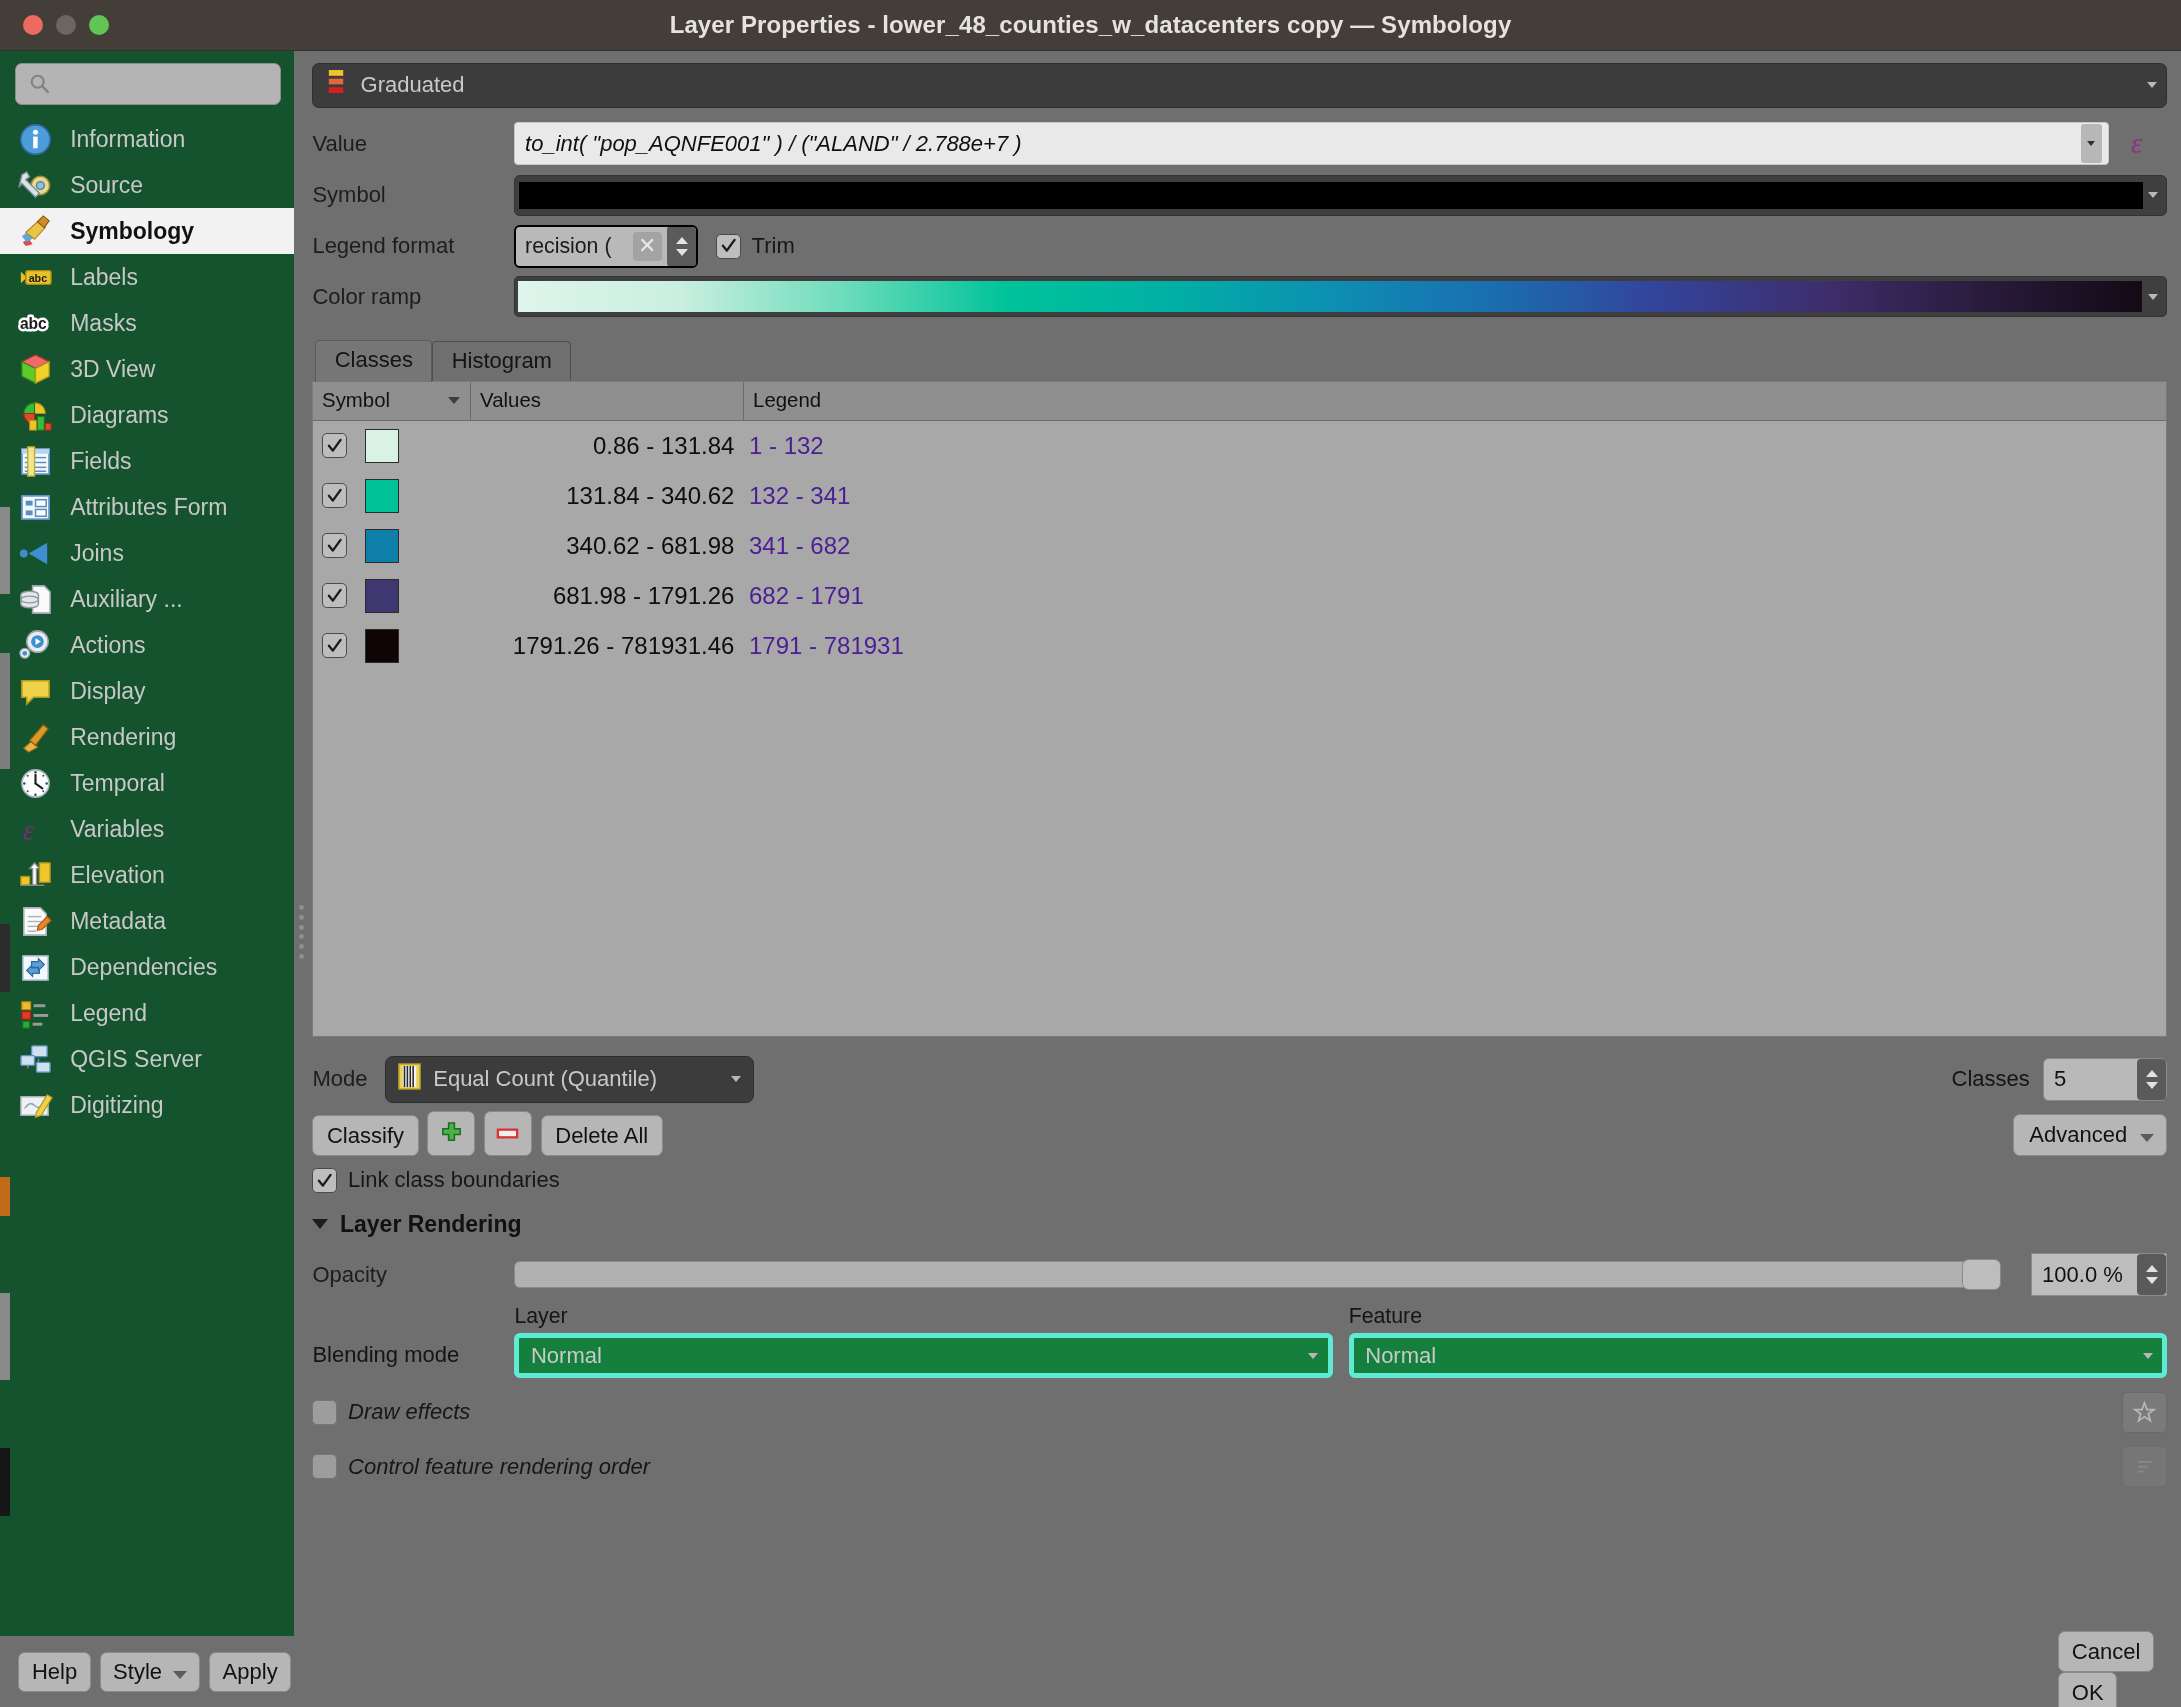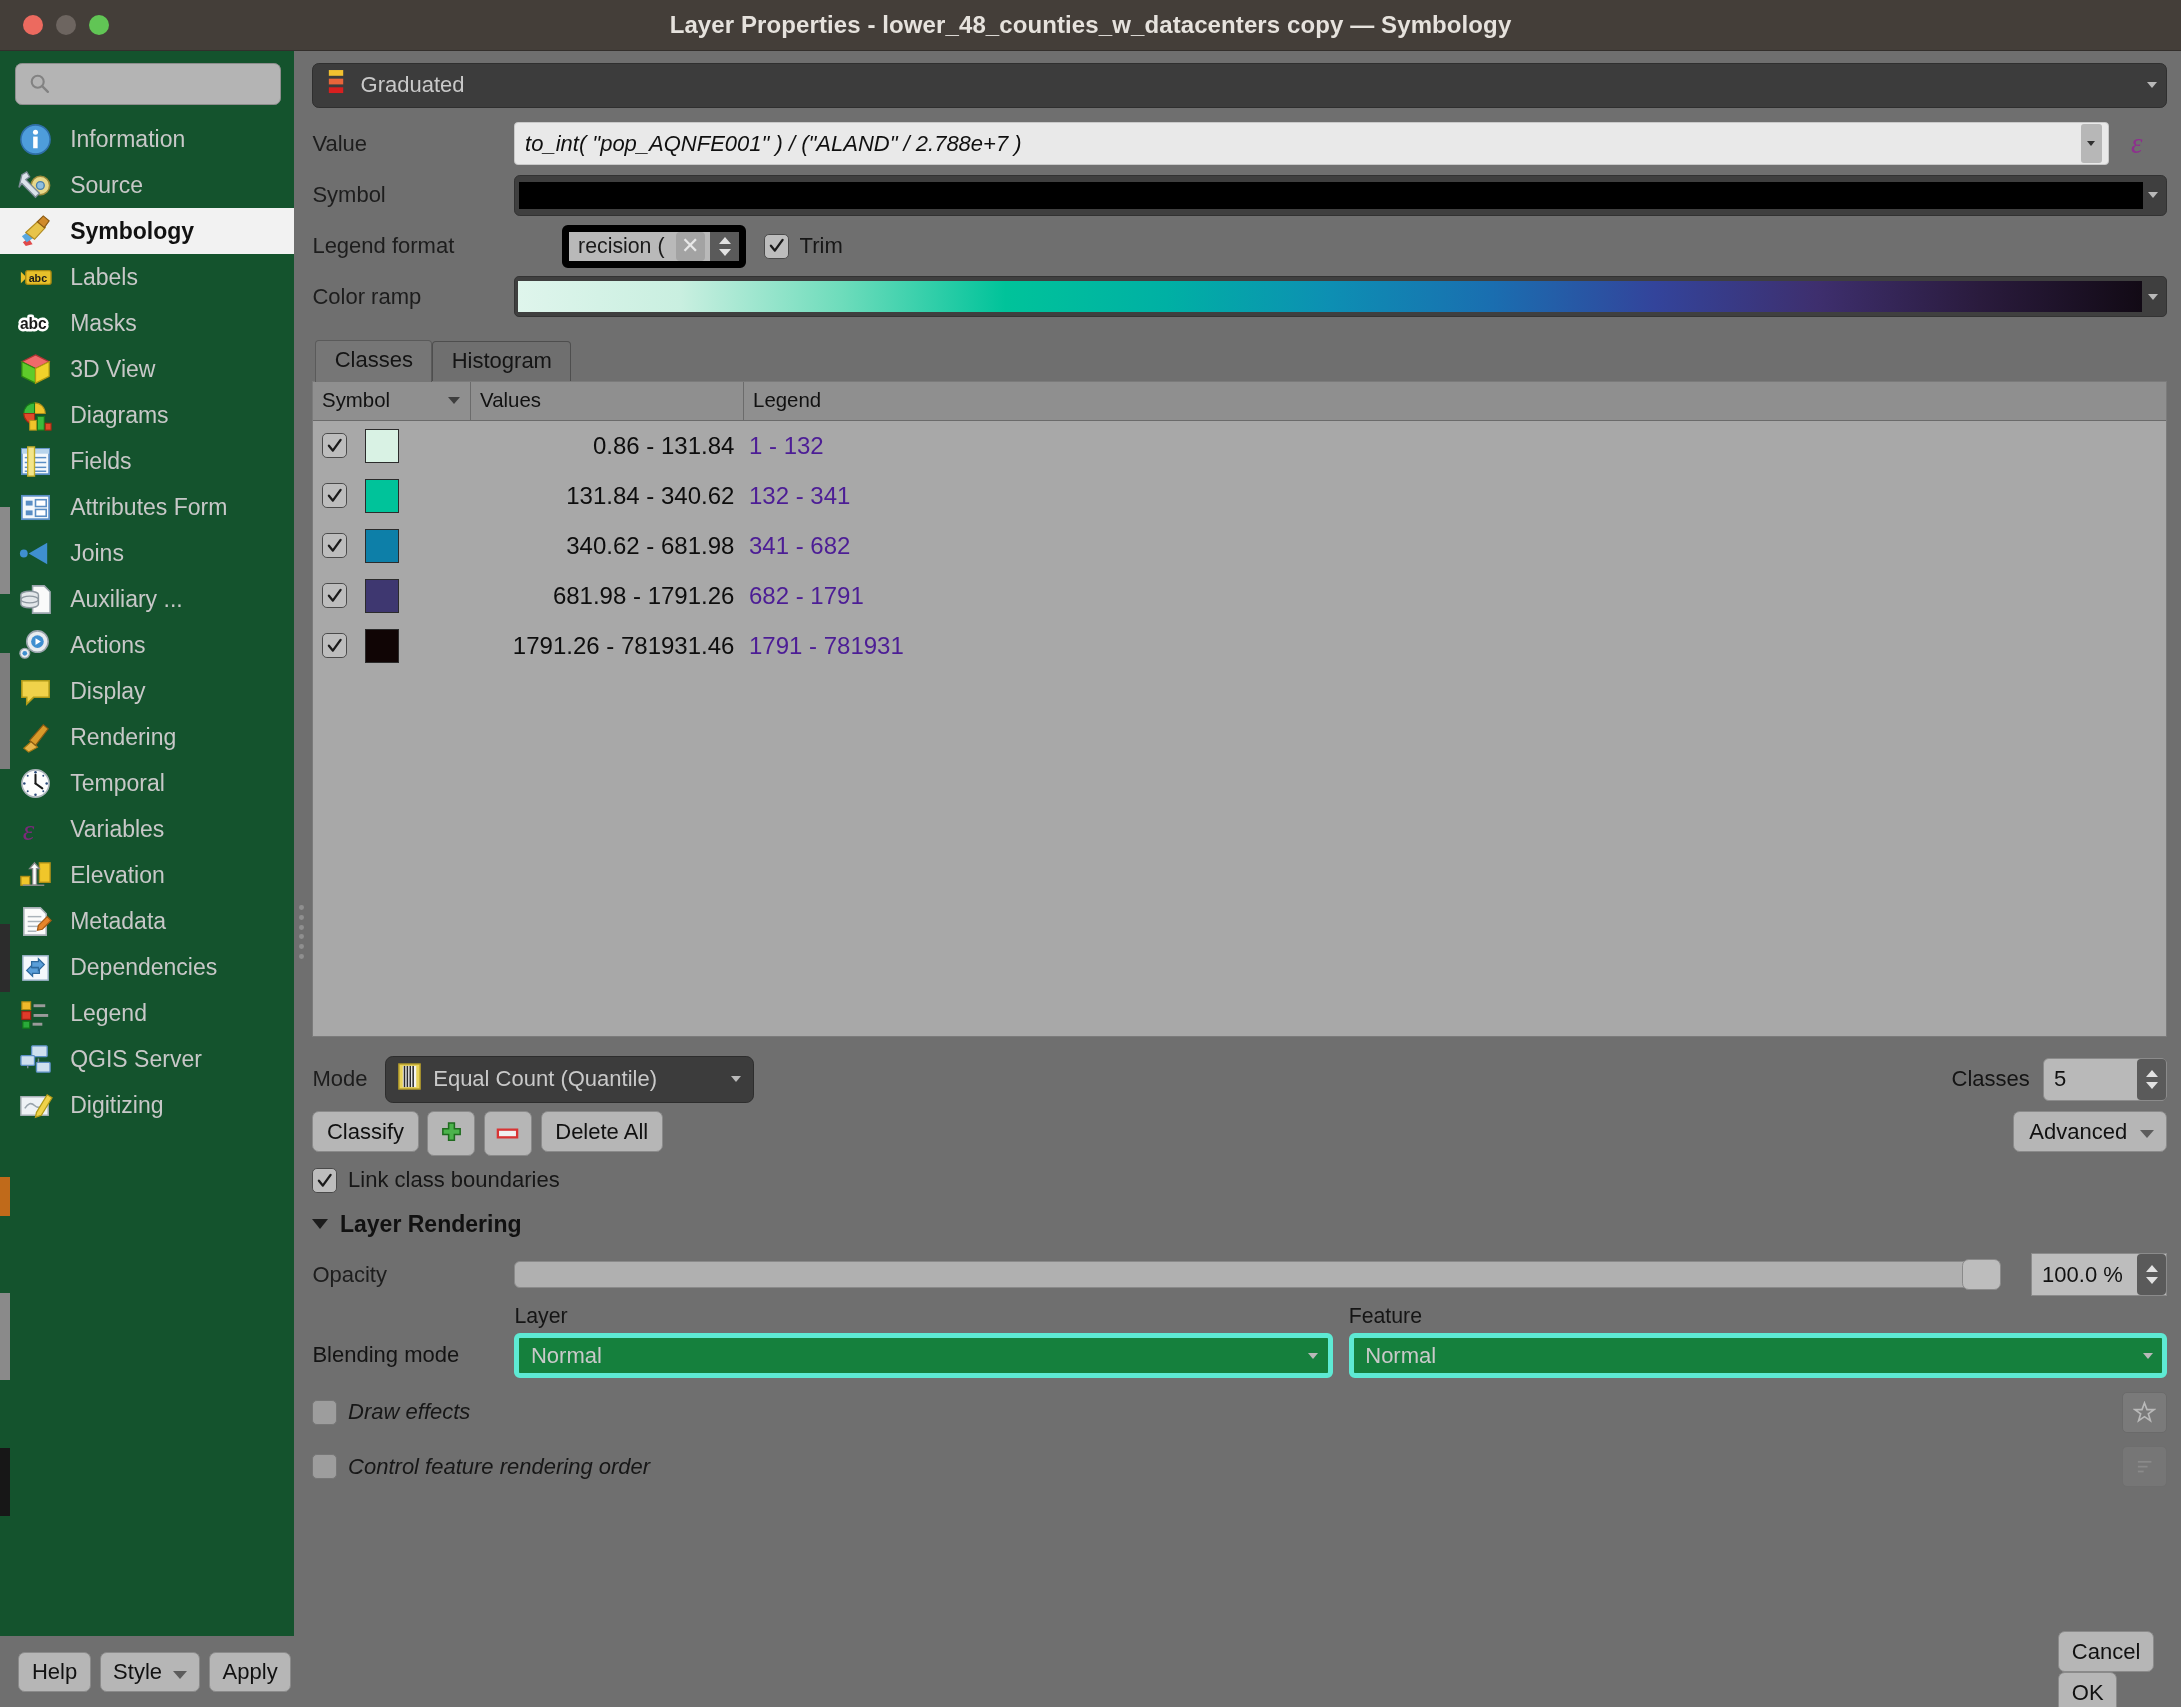--- a/index.html
+++ b/index.html
@@ -288,31 +288,30 @@
 
   
   #legend-format-field {
     flex: 1;
     margin-right: 11.6px;
   }
   #precision-spin {
     width: 184px;
     flex: 0 0 184px;
     background: #b9b9b9;
-    border: 7px solid #000000;
+    border: 2px solid #000000;
     border-radius: 5.8px;
     height: 43px;
     display: flex;
     align-items: center;
     padding-left: 8.7px;
     box-sizing: border-box;
     color: #1a1a1a;
     font-size: 21.3px;
     overflow: hidden;
-    margin-left: 48px;
   }
   #precision-label { flex: 1; white-space: nowrap; }
   #precision-clear {
     width: 29px; height: 29px;
     background: #a3a3a3;
     border-radius: 3.9px;
     display:flex;align-items:center;justify-content:center;
     color:#e8e8e8;
     font-size:22px;
     line-height:1;
@@ -524,21 +523,21 @@
     align-items: center;
     padding-left: 9.7px;
     box-sizing: border-box;
     font-size: 22px;
     color: #111;
   }
   #classes-spin .sv { flex: 1; }
 
   #buttons-row {
     display: flex;
-    align-items: flex-start;
+    align-items: flex-end;
     margin-bottom: 11.6px;
   }
   .btn {
     background: #b6b6b6;
     border: 1px solid #8a8a8a;
     border-radius: 6.8px;
     color: #111;
     font-size: 22px;
     padding: 6.8px 13.6px;
     margin-right: 8.7px;

